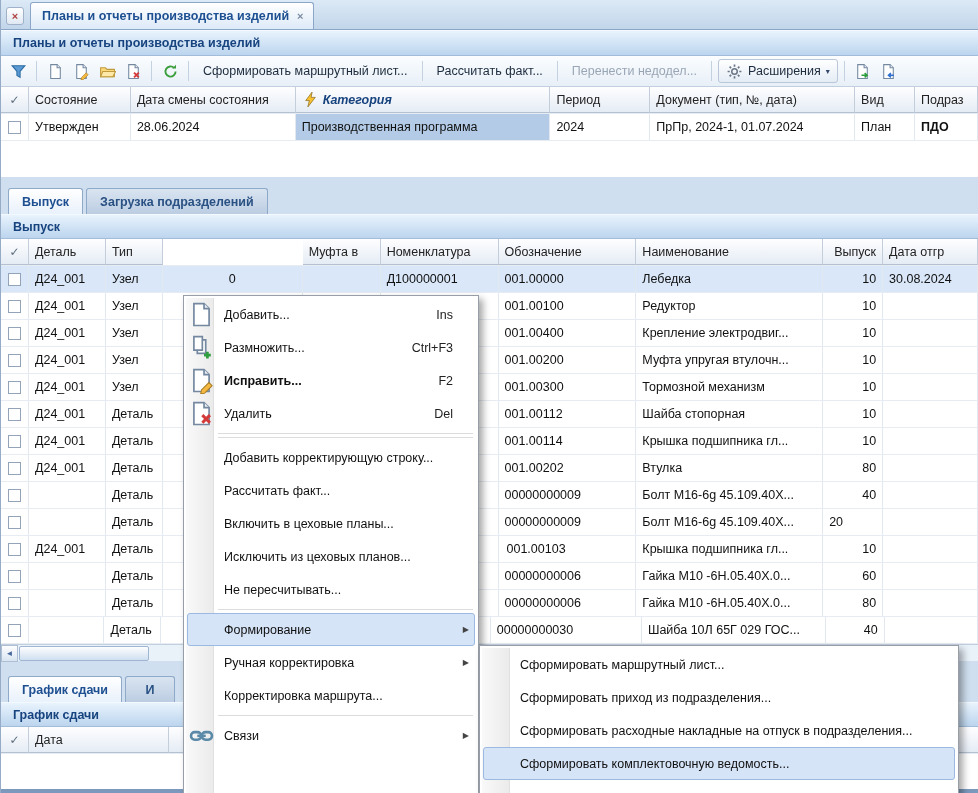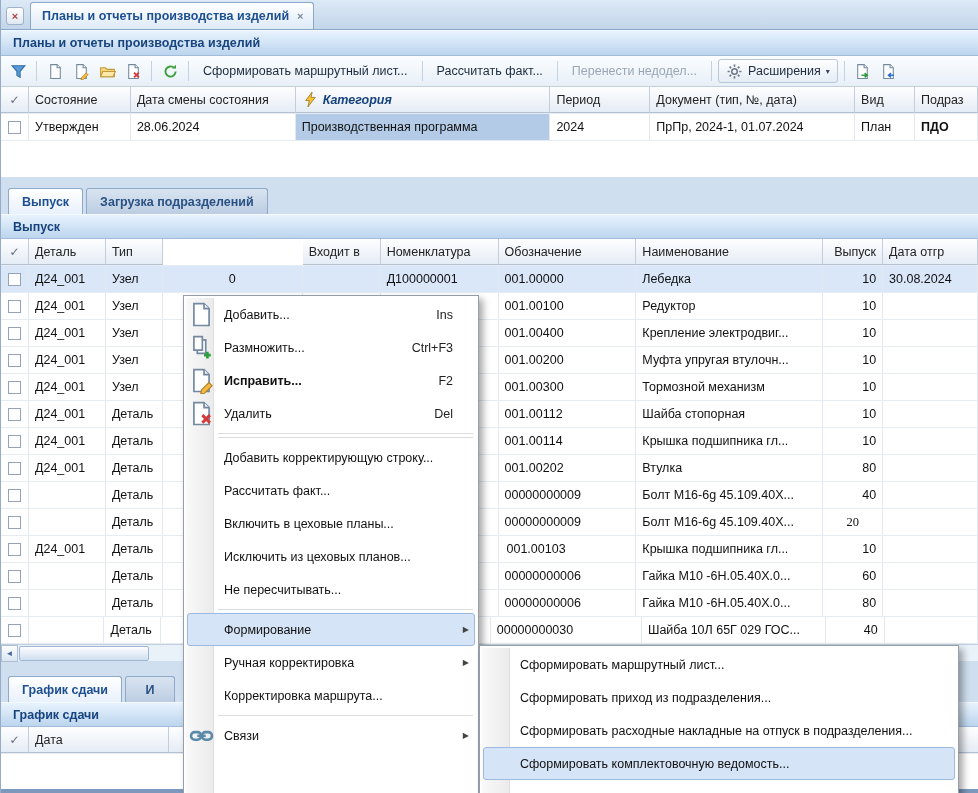--- a/index.html
+++ b/index.html
@@ -273,21 +273,21 @@
         <div class="gcell" style="width: 77px;">
           <span>Деталь</span>
         </div>
         <div class="gcell" style="width: 57px;">
           <span>Тип</span>
         </div>
         <div class="gcell" style="width: 140px; margin-top: 35px;">
           <span>Уровень вложен</span>
         </div>
         <div class="gcell" style="width: 78px;">
-          <span>Входит в</span>
+          <span>Муфта в</span>
         </div>
         <div class="gcell" style="width: 118px;">
           <span>Номенклатура</span>
         </div>
         <div class="gcell" style="width: 138px;">
           <span>Обозначение</span>
         </div>
         <div class="gcell" style="width: 187px;">
           <span>Наименование</span>
         </div>
@@ -604,21 +604,21 @@
         </div>
         <div class="gcell" style="width: 118px;">
           <span></span>
         </div>
         <div class="gcell" style="width: 138px;">
           <span>00000000009</span>
         </div>
         <div class="gcell" style="width: 187px;">
           <span>Болт М16-6g 45.109.40Х...</span>
         </div>
-        <div class="gcell" style="width: 60px; justify-content: center; font-family: Liberation Serif, serif;">
+        <div class="gcell" style="width: 60px; justify-content: flex-start;">
           <span>20</span>
         </div>
         <div class="gcell" style="width: 95px;">
           <span></span>
         </div>
       </div>
       <div class="grow">
         <div class="gcell c-check" style="width: 28px;">
           <span class="cb"></span>
         </div>

